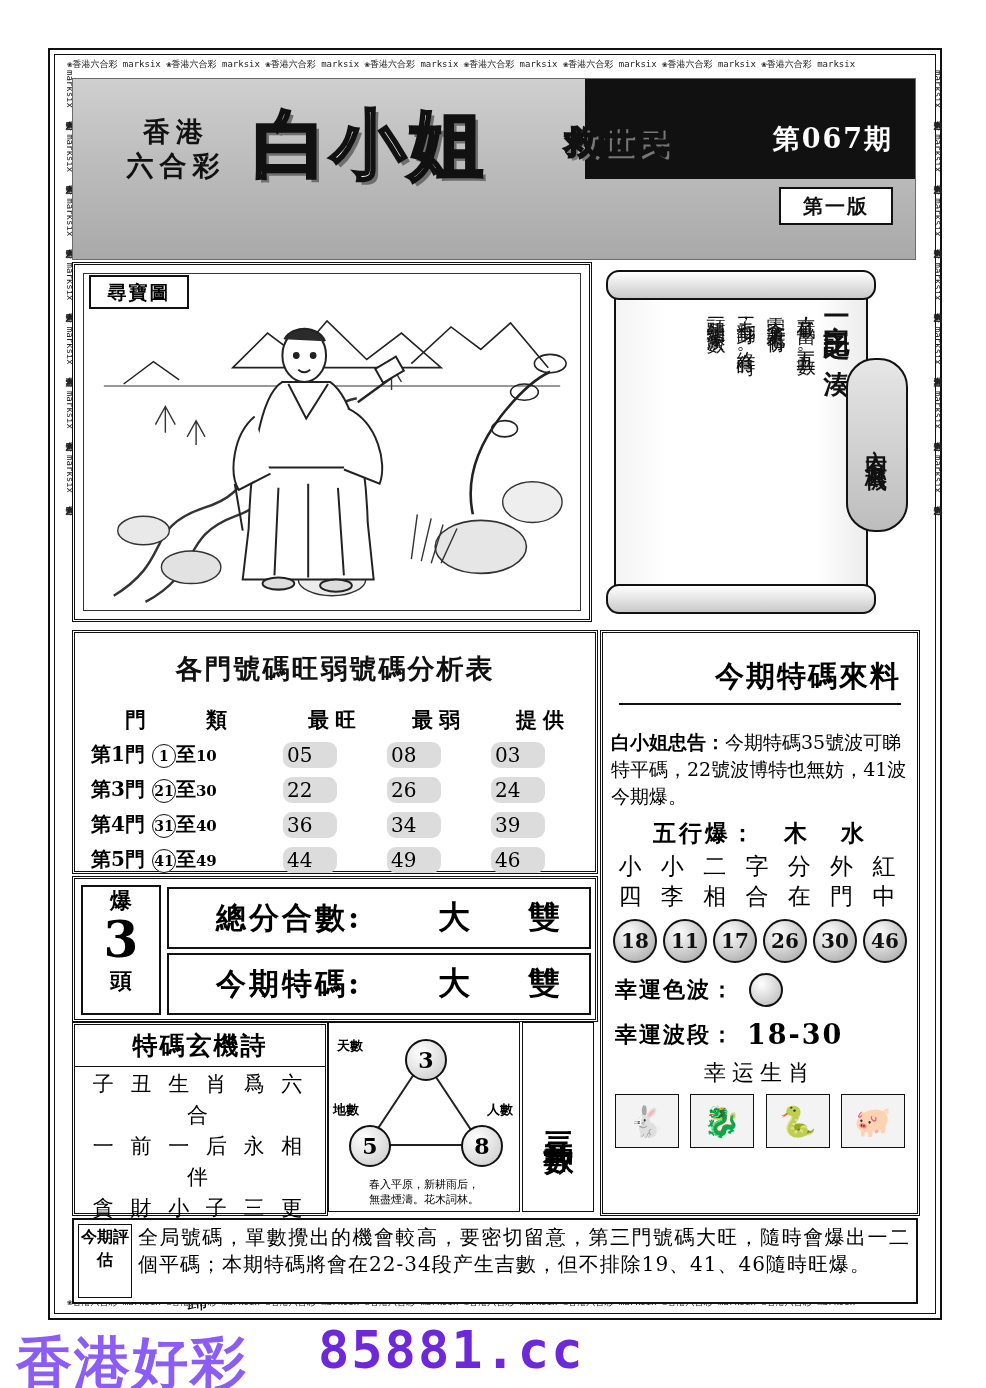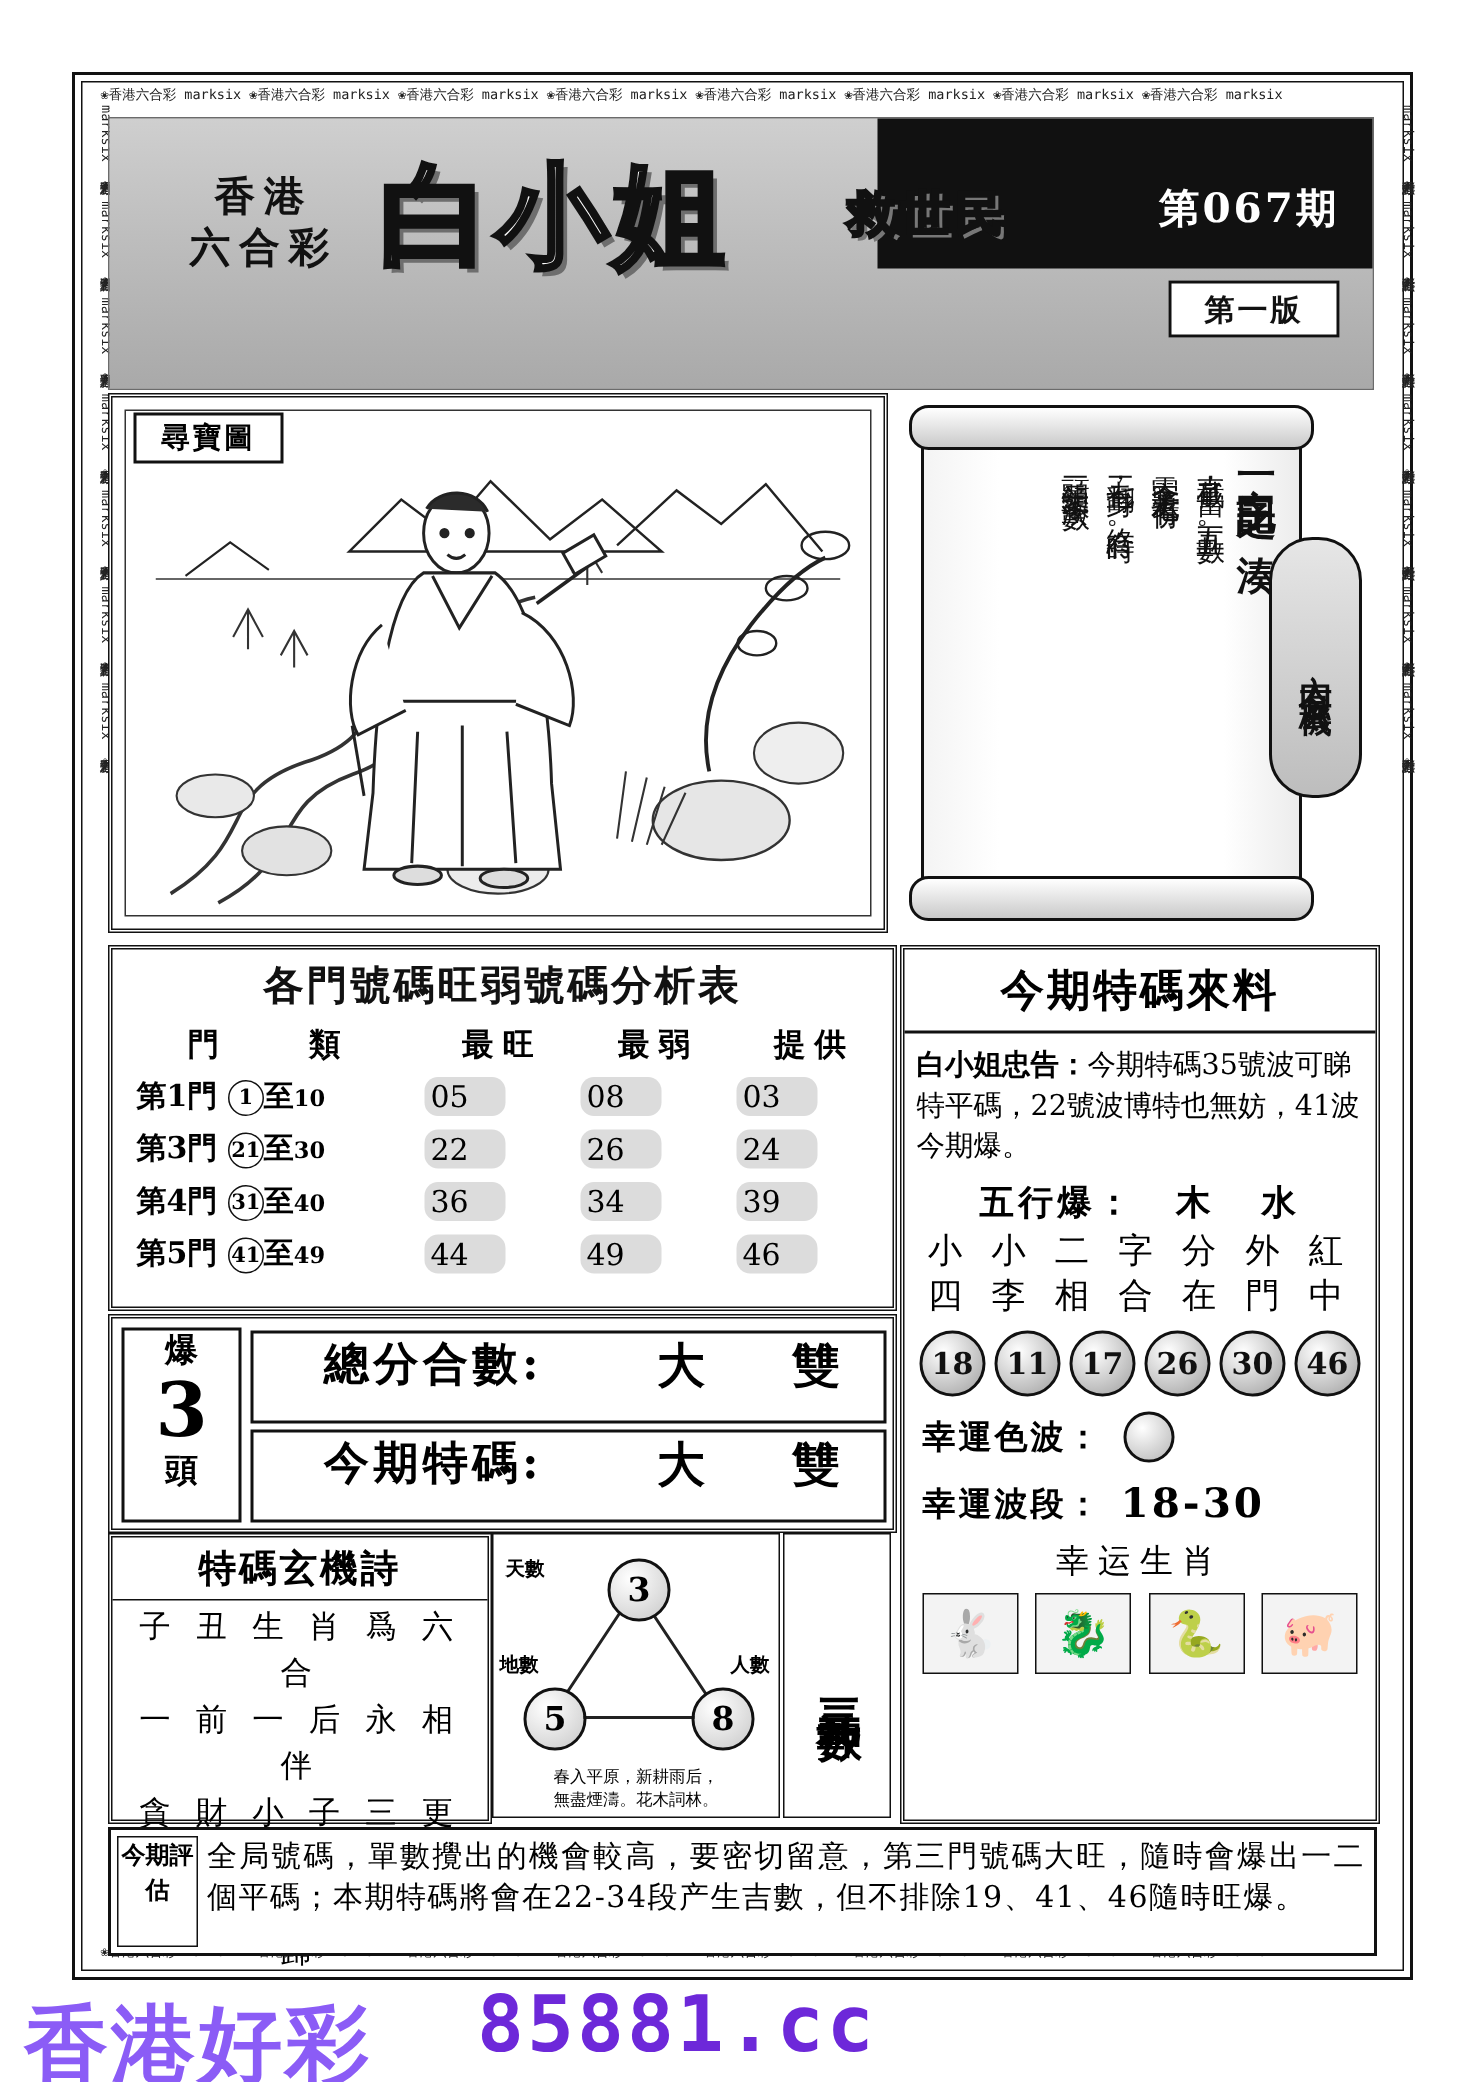--- a/index.html
+++ b/index.html
@@ -37,57 +37,57 @@
   .scroll-body{position:absolute;left:14px;top:26px;width:250px;height:306px;background:linear-gradient(90deg,#f4f4f4,#ffffff 20%,#ffffff 80%,#ececec);border:2px solid #111;border-radius:3px;}
   .scroll-roll-top{position:absolute;left:6px;top:8px;width:266px;height:26px;background:linear-gradient(180deg,#fff,#c9c9c9);border:2px solid #111;border-radius:13px;}
   .scroll-roll-bot{position:absolute;left:6px;top:322px;width:266px;height:26px;background:linear-gradient(180deg,#fff,#c9c9c9);border:2px solid #111;border-radius:13px;}
   .scroll-text{position:absolute;left:24px;top:40px;width:228px;height:280px;writing-mode:vertical-rl;text-orientation:upright;font-family:"DejaVu Serif","Liberation Serif",serif;font-size:19px;line-height:30px;color:#111;letter-spacing:3px;}
   .scroll-text .big{font-size:26px;font-weight:bold;}
   .oval{position:absolute;right:6px;top:96px;width:58px;height:170px;border:2px solid #111;border-radius:29px;background:linear-gradient(180deg,#e6e6e6,#bdbdbd);display:flex;align-items:center;justify-content:center;}
   .oval span{writing-mode:vertical-rl;text-orientation:upright;font-family:"DejaVu Serif","Liberation Serif",serif;font-weight:bold;font-size:22px;letter-spacing:6px;color:#111;}
 
   
   .analysis{position:absolute;left:72px;top:630px;width:520px;height:238px;border:3px double #111;background:#fff;}
-  .analysis h2{margin:0;padding:6px 0 4px;text-align:center;font-family:"DejaVu Serif","Liberation Serif",serif;font-size:27px;font-weight:bold;letter-spacing:2px;color:#111;}
+  .analysis h2{margin:12px;padding:6px 0 4px;text-align:center;font-family:"DejaVu Serif","Liberation Serif",serif;font-size:27px;font-weight:bold;letter-spacing:2px;color:#111;}
   table.an{width:100%;border-collapse:collapse;font-family:"DejaVu Serif","Liberation Serif",serif;}
   table.an th{font-size:21px;font-weight:bold;padding:3px 0;letter-spacing:6px;}
   table.an td{font-size:20px;text-align:left;padding:4px 0;}
   .gate{text-align:left !important;padding-left:16px !important;font-size:21px;font-weight:bold;white-space:nowrap;}
   .circ{display:inline-block;width:22px;height:22px;line-height:22px;border:1.5px solid #111;border-radius:50%;text-align:center;font-size:14px;background:#fff;vertical-align:middle;}
   .small-n{font-size:15px;}
   .shade{background:#dcdcdc;border-radius:9px;display:inline-block;min-width:46px;padding:1px 4px;}
 
   
   .bao{position:absolute;left:72px;top:876px;width:520px;height:140px;border:3px double #111;background:#fff;}
   .bao-left{position:absolute;left:6px;top:6px;width:76px;height:126px;border:2px solid #111;background:#fff;text-align:center;font-family:"DejaVu Serif","Liberation Serif",serif;}
   .bao-left .b1{font-size:22px;font-weight:bold;line-height:26px;}
   .bao-left .b2{font-size:50px;font-weight:bold;line-height:54px;}
   .bao-left .b3{font-size:22px;font-weight:bold;line-height:26px;}
-  .bao-row{position:absolute;left:92px;width:420px;height:58px;border:2px solid #111;display:flex;align-items:flex-start;font-family:"DejaVu Serif","Liberation Serif",serif;}
+  .bao-row{position:absolute;left:92px;width:420px;height:58px;border:2px solid #111;display:flex;align-items:center;font-family:"DejaVu Serif","Liberation Serif",serif;}
   .bao-row.r1{top:8px;}
   .bao-row.r2{top:74px;}
   .bao-row .lbl{width:240px;text-align:center;font-size:30px;font-weight:bold;letter-spacing:3px;}
   .bao-row .v1,.bao-row .v2{flex:1;text-align:center;font-size:32px;font-weight:bold;}
 
   
   .poem{position:absolute;left:72px;top:1022px;width:250px;height:188px;border:3px double #111;background:#fff;}
   .poem h3{margin:4px 0 2px;text-align:center;font-family:"DejaVu Serif","Liberation Serif",serif;font-size:25px;font-weight:bold;letter-spacing:2px;border-bottom:1px solid #111;padding-bottom:4px;}
   .poem .line{text-align:center;font-family:"DejaVu Serif","Liberation Serif",serif;font-size:21px;letter-spacing:5px;line-height:31px;}
 
   .tri{position:absolute;left:328px;top:1022px;width:190px;height:188px;border:1px solid #111;background:#fff;}
   .tri .t-lab{position:absolute;font-family:"DejaVu Serif","Liberation Serif",serif;font-size:13px;font-weight:bold;}
   .ball{position:absolute;width:38px;height:38px;border-radius:50%;border:2px solid #111;background:radial-gradient(circle at 35% 30%,#ffffff,#c8c8c8);text-align:center;line-height:38px;font-family:"DejaVu Serif","Liberation Serif",serif;font-size:22px;font-weight:bold;}
   .tri-foot{position:absolute;left:4px;bottom:4px;width:182px;font-family:"DejaVu Serif","Liberation Serif",serif;font-size:11px;line-height:15px;text-align:center;}
 
   .sanyuan{position:absolute;left:522px;top:1022px;width:70px;height:188px;border:1px solid #111;background:#fff;display:flex;align-items:center;justify-content:center;}
   .sanyuan span{writing-mode:vertical-rl;text-orientation:upright;font-family:"DejaVu Serif","Liberation Serif",serif;font-size:30px;font-weight:bold;letter-spacing:4px;}
 
   
   .special{position:absolute;left:600px;top:630px;width:314px;height:580px;border:3px double #111;background:#fff;}
-  .special h2{margin:0;padding:8px 0 6px;text-align:center;font-family:"DejaVu Serif","Liberation Serif",serif;font-size:29px;font-weight:bold;letter-spacing:2px;border-bottom:2px solid #111;}
+  .special h2{margin:16px;padding:8px 0 6px;text-align:right;font-family:"DejaVu Serif","Liberation Serif",serif;font-size:29px;font-weight:bold;letter-spacing:2px;border-bottom:2px solid #111;}
   .sp-advice{padding:8px 8px 4px;font-family:"DejaVu Serif","Liberation Serif",serif;font-size:19px;line-height:27px;letter-spacing:0px;}
   .sp-advice b{font-weight:bold;}
   .sp-wuxing{text-align:center;font-family:"DejaVu Serif","Liberation Serif",serif;font-size:23px;font-weight:bold;letter-spacing:3px;padding:4px 0 2px;}
   .sp-hand{text-align:center;font-family:"DejaVu Serif","Liberation Serif",serif;font-size:23px;line-height:30px;letter-spacing:6px;}
   .balls-row{display:flex;justify-content:center;gap:6px;padding:8px 0 4px;}
   .nball{width:40px;height:40px;border-radius:50%;border:2px solid #111;background:radial-gradient(circle at 35% 30%,#ffffff,#9f9f9f);text-align:center;line-height:40px;font-family:"DejaVu Serif","Liberation Serif",serif;font-size:20px;font-weight:bold;color:#111;}
   .sp-line{display:flex;align-items:center;padding:6px 12px;font-family:"DejaVu Serif","Liberation Serif",serif;font-size:22px;font-weight:bold;letter-spacing:2px;}
   .colorball{width:30px;height:30px;border-radius:50%;border:2px solid #111;background:radial-gradient(circle at 35% 30%,#fff,#b5b5b5);margin-left:14px;}
   .sp-band{font-size:27px;font-weight:bold;margin-left:12px;}
   .sp-lucky{text-align:center;font-family:"DejaVu Serif","Liberation Serif",serif;font-size:22px;letter-spacing:6px;padding:2px 0;}

